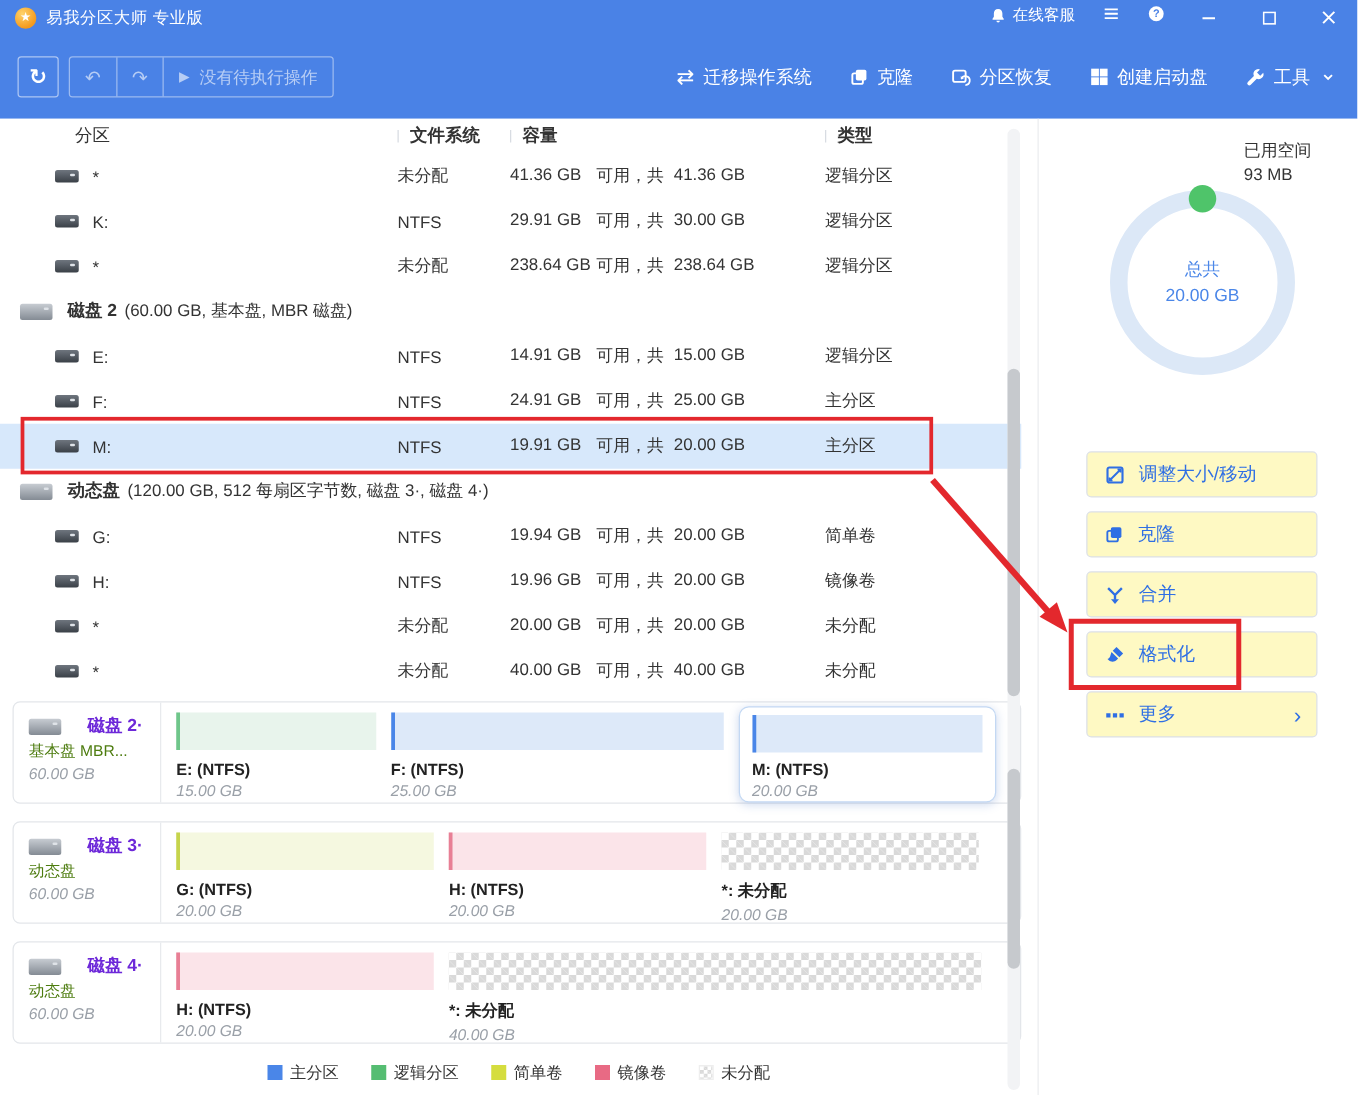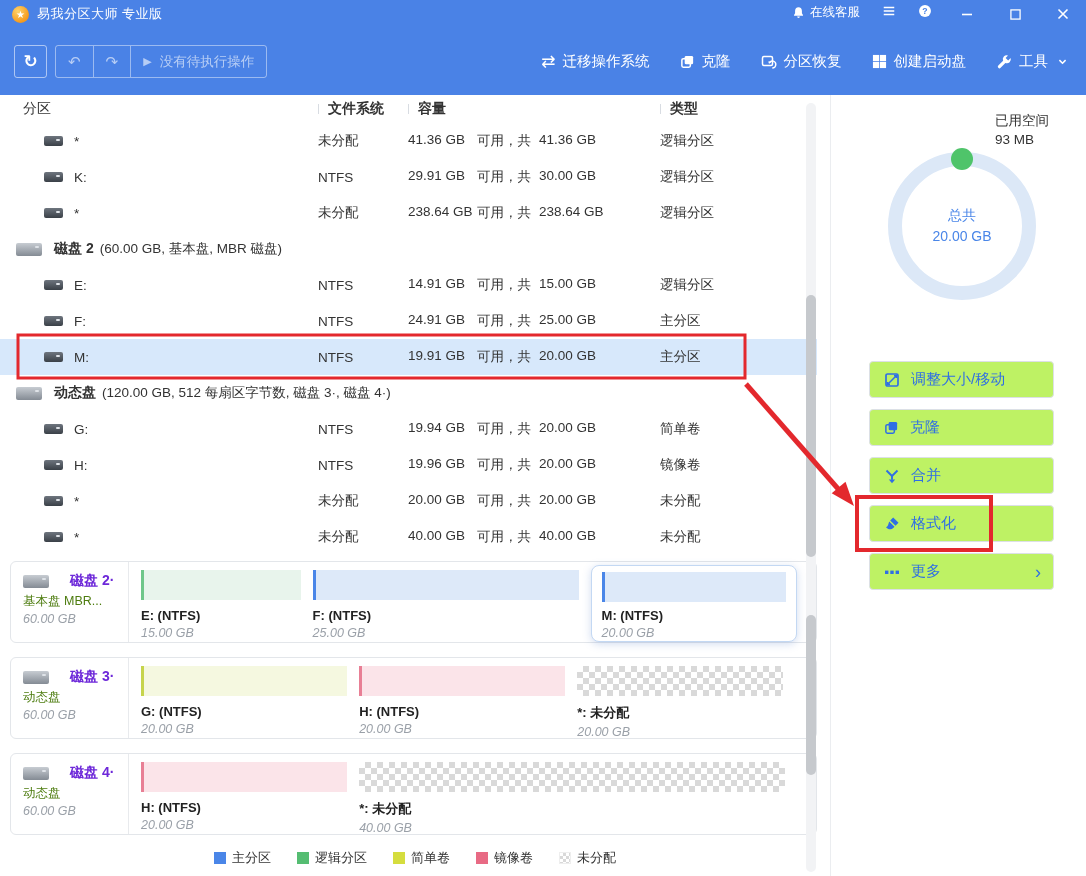--- a/index.html
+++ b/index.html
@@ -29,21 +29,21 @@
   .tact .gi { font-size:17px; }
   .tact svg { display:block; }
   .chev { margin-left:2px; }
 
   
   .content { position:absolute; left:0; top:95px; width:830px; bottom:0; background:#fff; }
   .sidebar { position:absolute; left:830px; top:95px; width:256px; bottom:0; background:#fff; border-left:1px solid #ebedf0; }
 
   
   .thead { height:28px; display:flex; align-items:center; font-size:14px; color:#333; }
-  .h1 { width:318px; padding-left:23px; }
+  .h1 { width:318px; padding-left:60px; }
   .hcell { position:relative; padding-left:10px;font-weight:bold; }
   .hcell::before { content:''; position:absolute; left:0; top:4px; bottom:4px; width:1px; background:#d8dce2; }
   .h2 { width:90px; }
   .h3 { width:252px; }
   .h4 { flex:1; }
   .trow { height:36px; display:flex; align-items:center; font-size:13.5px; color:#333; cursor:default; }
   .trow.sel { background:#d7e8fb; width:817px; }
   .c-part { width:318px; flex-shrink:0; display:flex; align-items:center; padding-left:16px; white-space:nowrap; }
   .hdd { position:relative; border-radius:2px; flex-shrink:0; }
   .hdd::after { content:''; position:absolute; right:3px; top:3px; width:4px; height:2px; background:#dfe3e8; border-radius:1px; }
@@ -94,21 +94,21 @@
   .sb-t1 { top:200px; height:262px; }
   .sb-t2 { top:520px; height:160px; }
 
   
   .usage-label { position:absolute; left:164px; top:16px; font-size:13.5px; color:#333; line-height:19px; }
   .donut { position:absolute; left:57px; top:57px; width:148px; height:148px; }
   .ring { width:148px; height:148px; border-radius:50%; border:14px solid #dce8f7; }
   .dot { position:absolute; left:63px; top:-4px; width:22px; height:22px; border-radius:50%; background:#4fc46a; }
   .donut-center { position:absolute; inset:0; display:flex; flex-direction:column; align-items:center; justify-content:center; color:#4a86e8; font-size:14px; line-height:21px; }
   .actions { position:absolute; left:38px; top:266px; width:185px; display:flex; flex-direction:column; gap:11px; }
-  .abtn { height:37px; border:1px solid #dce0e6; border-radius:4px; background:#bef264; display:flex; align-items:center; padding:0 12px 0 14px; gap:11px; color:#2f6fe4; font-size:15px; cursor:pointer; }
+  .abtn { height:37px; border:1px solid #dce0e6; border-radius:4px; background:#fef9c3; display:flex; align-items:center; padding:0 12px 0 14px; gap:11px; color:#2f6fe4; font-size:15px; cursor:pointer; }
   .abtn svg { display:block; flex-shrink:0; }
   .abtn .chevr { margin-left:auto; font-size:18px; line-height:1; }
 
   
   .overlay { position:absolute; inset:0; pointer-events:none; z-index:50; }
 </style>
 </head>
 <body>
 
 <div class="titlebar">

